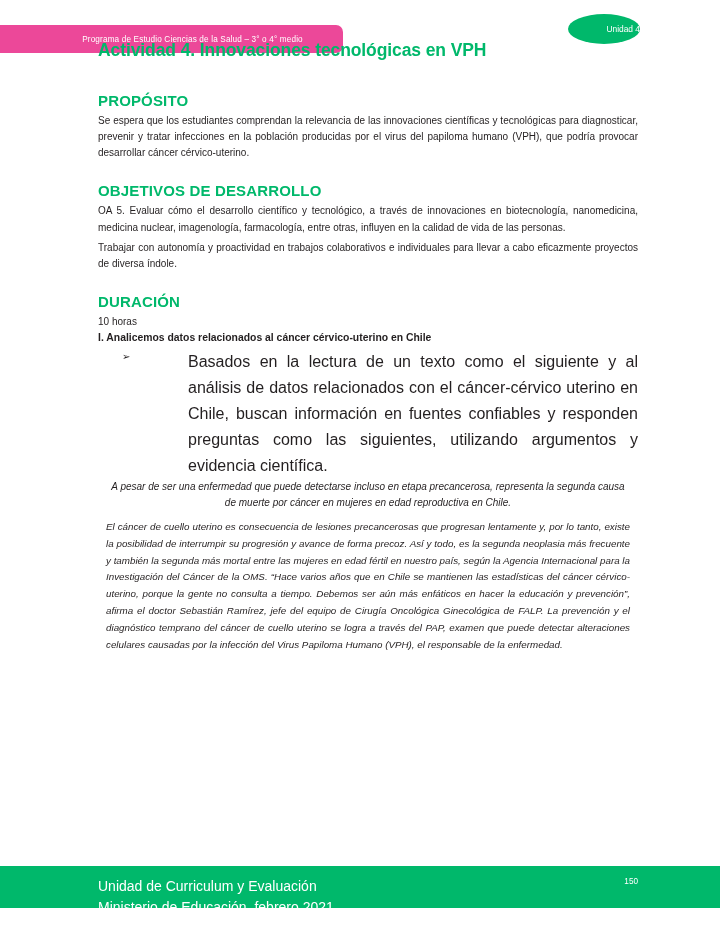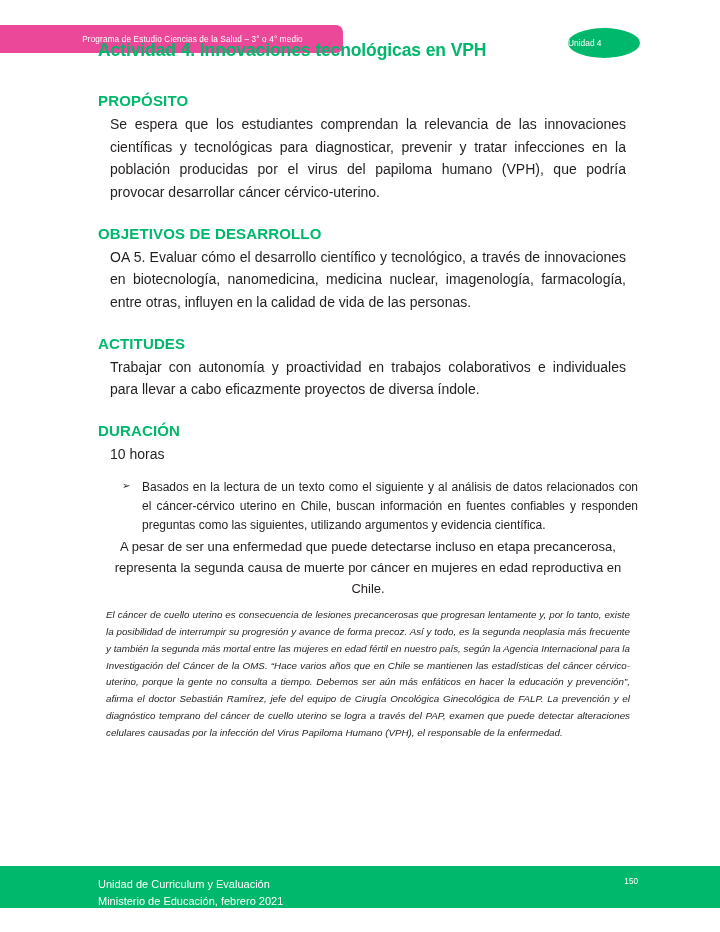--- a/index.html
+++ b/index.html
@@ -40,28 +40,28 @@
   .header-bar-text {
     color: #ffffff;
     font-size: 8.2px;
     letter-spacing: 0.15px;
     white-space: nowrap;
     padding-left: 42px;
   }
   .unit-badge {
     position: absolute;
     left: 568px;
-    top: 28px;
+    top: 14px;
     width: 72px;
     height: 30px;
     border-radius: 50%;
     background: #00b86b;
     display: flex;
     align-items: center;
-    justify-content: flex-start;
+    justify-content: flex-end;
   }
   .unit-badge-text {
     color: #ffffff;
     font-size: 8.4px;
     white-space: nowrap;
   }
 
   
   .page {
     position: absolute;
@@ -83,24 +83,24 @@
   .section-label {
     color: #00b86b;
     font-size: 15px;
     font-weight: bold;
     letter-spacing: 0.15px;
     margin: 0;
     padding: 0;
   }
 
   .body-text {
-    font-size: 14px;
+    font-size: 10px;
     line-height: 1.62;
     text-align: justify;
-    margin: 12px;
+    margin: 0;
     padding: 0;
     color: #231f20;
   }
 
   .sp-propos { margin-top: 30px; }
   .sp-after-label { margin-top: 4px; }
   .sp-block { margin-top: 21px; }
   .sp-para { margin-top: 17px; }
 
   .subheading {
@@ -119,28 +119,30 @@
   }
   .bullet-glyph {
     width: 20px;
     flex: 0 0 20px;
     font-size: 10px;
     line-height: 1.62;
     color: #231f20;
   }
   .bullet-text {
     flex: 1 1 auto;
-    font-size: 12px;
+    font-size: 16px;
     line-height: 1.62;
     text-align: justify;
     color: #231f20;
+    margin-left: 46px;
   }
 
   .quote-center {
-    font-size: 13px;
+    font-style: italic;
+    font-size: 10px;
     line-height: 1.62;
     text-align: center;
     margin: 0;
     padding: 0 12px;
     color: #231f20;
   }
 
   .quote-justify {
     font-style: italic;
     font-size: 9.8px;
@@ -164,21 +166,21 @@
     position: absolute;
     left: 98px;
     top: 10px;
     width: 540px;
     display: flex;
     justify-content: space-between;
     align-items: flex-start;
   }
   .footer-left {
     color: #ffffff;
-    font-size: 11px;
+    font-size: 14px;
     line-height: 1.5;
   }
   .footer-page {
     color: #ffffff;
     font-size: 8.2px;
     line-height: 1.5;
   }
 </style>
 </head>
 <body>
@@ -195,27 +197,27 @@
 <div class="page">
 
   <h1 class="doc-title">Actividad 4. Innovaciones tecnológicas en VPH</h1>
 
   <div class="section-label sp-propos">PROPÓSITO</div>
   <p class="body-text sp-after-label">Se espera que los estudiantes comprendan la relevancia de las innovaciones científicas y tecnológicas para diagnosticar, prevenir y tratar infecciones en la población producidas por el virus del papiloma humano (VPH), que podría provocar desarrollar cáncer cérvico-uterino.</p>
 
   <div class="section-label sp-block">OBJETIVOS DE DESARROLLO</div>
   <p class="body-text sp-after-label">OA 5. Evaluar cómo el desarrollo científico y tecnológico, a través de innovaciones en biotecnología, nanomedicina, medicina nuclear, imagenología, farmacología, entre otras, influyen en la calidad de vida de las personas.</p>
 
-  <div class="section-label sp-block">ACTITUDES</div>
   <p class="body-text sp-after-label">Trabajar con autonomía y proactividad en trabajos colaborativos e individuales para llevar a cabo eficazmente proyectos de diversa índole.</p>
 
   <div class="section-label sp-block">DURACIÓN</div>
   <p class="body-text sp-after-label">10 horas</p>
 
 
+  <div class="subheading sp-block">I. Analicemos datos relacionados al cáncer cérvico-uterino en Chile</div>
 
   <div class="bullet-row">
     <span class="bullet-glyph">➢</span>
     <span class="bullet-text">Basados en la lectura de un texto como el siguiente y al análisis de datos relacionados con el cáncer-cérvico uterino en Chile, buscan información en fuentes confiables y responden preguntas como las siguientes, utilizando argumentos y evidencia científica.</span>
   </div>
 
   <p class="quote-center sp-para">A pesar de ser una enfermedad que puede detectarse incluso en etapa precancerosa, representa la segunda causa de muerte por cáncer en mujeres en edad reproductiva en Chile.</p>
 
   <p class="quote-justify sp-para">El cáncer de cuello uterino es consecuencia de lesiones precancerosas que progresan lentamente y, por lo tanto, existe la posibilidad de interrumpir su progresión y avance de forma precoz. Así y todo, es la segunda neoplasia más frecuente y también la segunda más mortal entre las mujeres en edad fértil en nuestro país, según la Agencia Internacional para la Investigación del Cáncer de la OMS. “Hace varios años que en Chile se mantienen las estadísticas del cáncer cérvico-uterino, porque la gente no consulta a tiempo. Debemos ser aún más enfáticos en hacer la educación y prevención”, afirma el doctor Sebastián Ramírez, jefe del equipo de Cirugía Oncológica Ginecológica de FALP. La prevención y el diagnóstico temprano del cáncer de cuello uterino se logra a través del PAP, examen que puede detectar alteraciones celulares causadas por la infección del Virus Papiloma Humano (VPH), el responsable de la enfermedad.</p>
 

